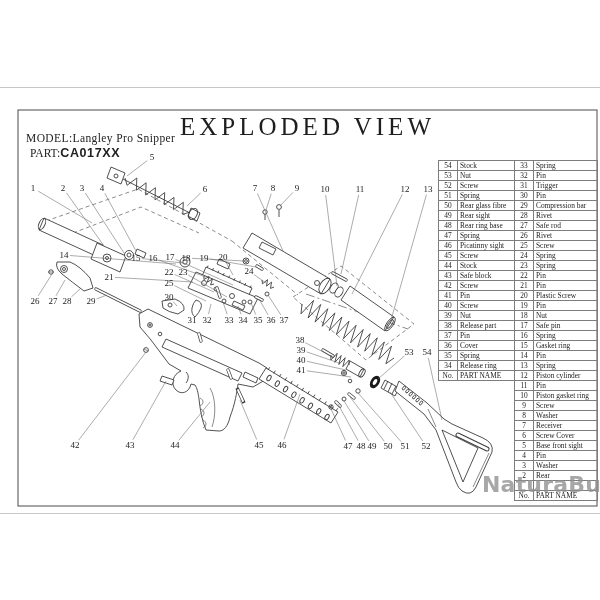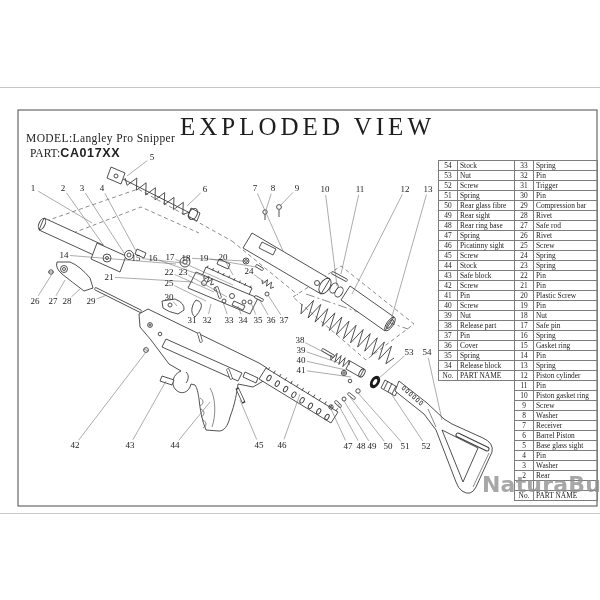--- a/index.html
+++ b/index.html
@@ -444,21 +444,21 @@
       <tr>
         <td class="no">36</td>
         <td class="nm">Cover</td>
       </tr>
       <tr>
         <td class="no">35</td>
         <td class="nm">Spring</td>
       </tr>
       <tr>
         <td class="no">34</td>
-        <td class="nm">Release block</td>
+        <td class="nm">Release ring</td>
       </tr>
       <tr>
         <td class="no">No.</td>
         <td class="nm">PART NAME</td>
       </tr>
     </tbody>
   </table>
 <table id="parts-table-right" class="parts abs">
     <tbody>
       <tr>
@@ -564,25 +564,25 @@
       <tr>
         <td class="no">8</td>
         <td class="nm">Washer</td>
       </tr>
       <tr>
         <td class="no">7</td>
         <td class="nm">Receiver</td>
       </tr>
       <tr>
         <td class="no">6</td>
-        <td class="nm">Barrel Piston</td>
+        <td class="nm">Screw Cover</td>
       </tr>
       <tr>
         <td class="no">5</td>
-        <td class="nm">Base glass sight</td>
+        <td class="nm">Base front sight</td>
       </tr>
       <tr>
         <td class="no">4</td>
         <td class="nm">Pin</td>
       </tr>
       <tr>
         <td class="no">3</td>
         <td class="nm">Washer</td>
       </tr>
       <tr>

